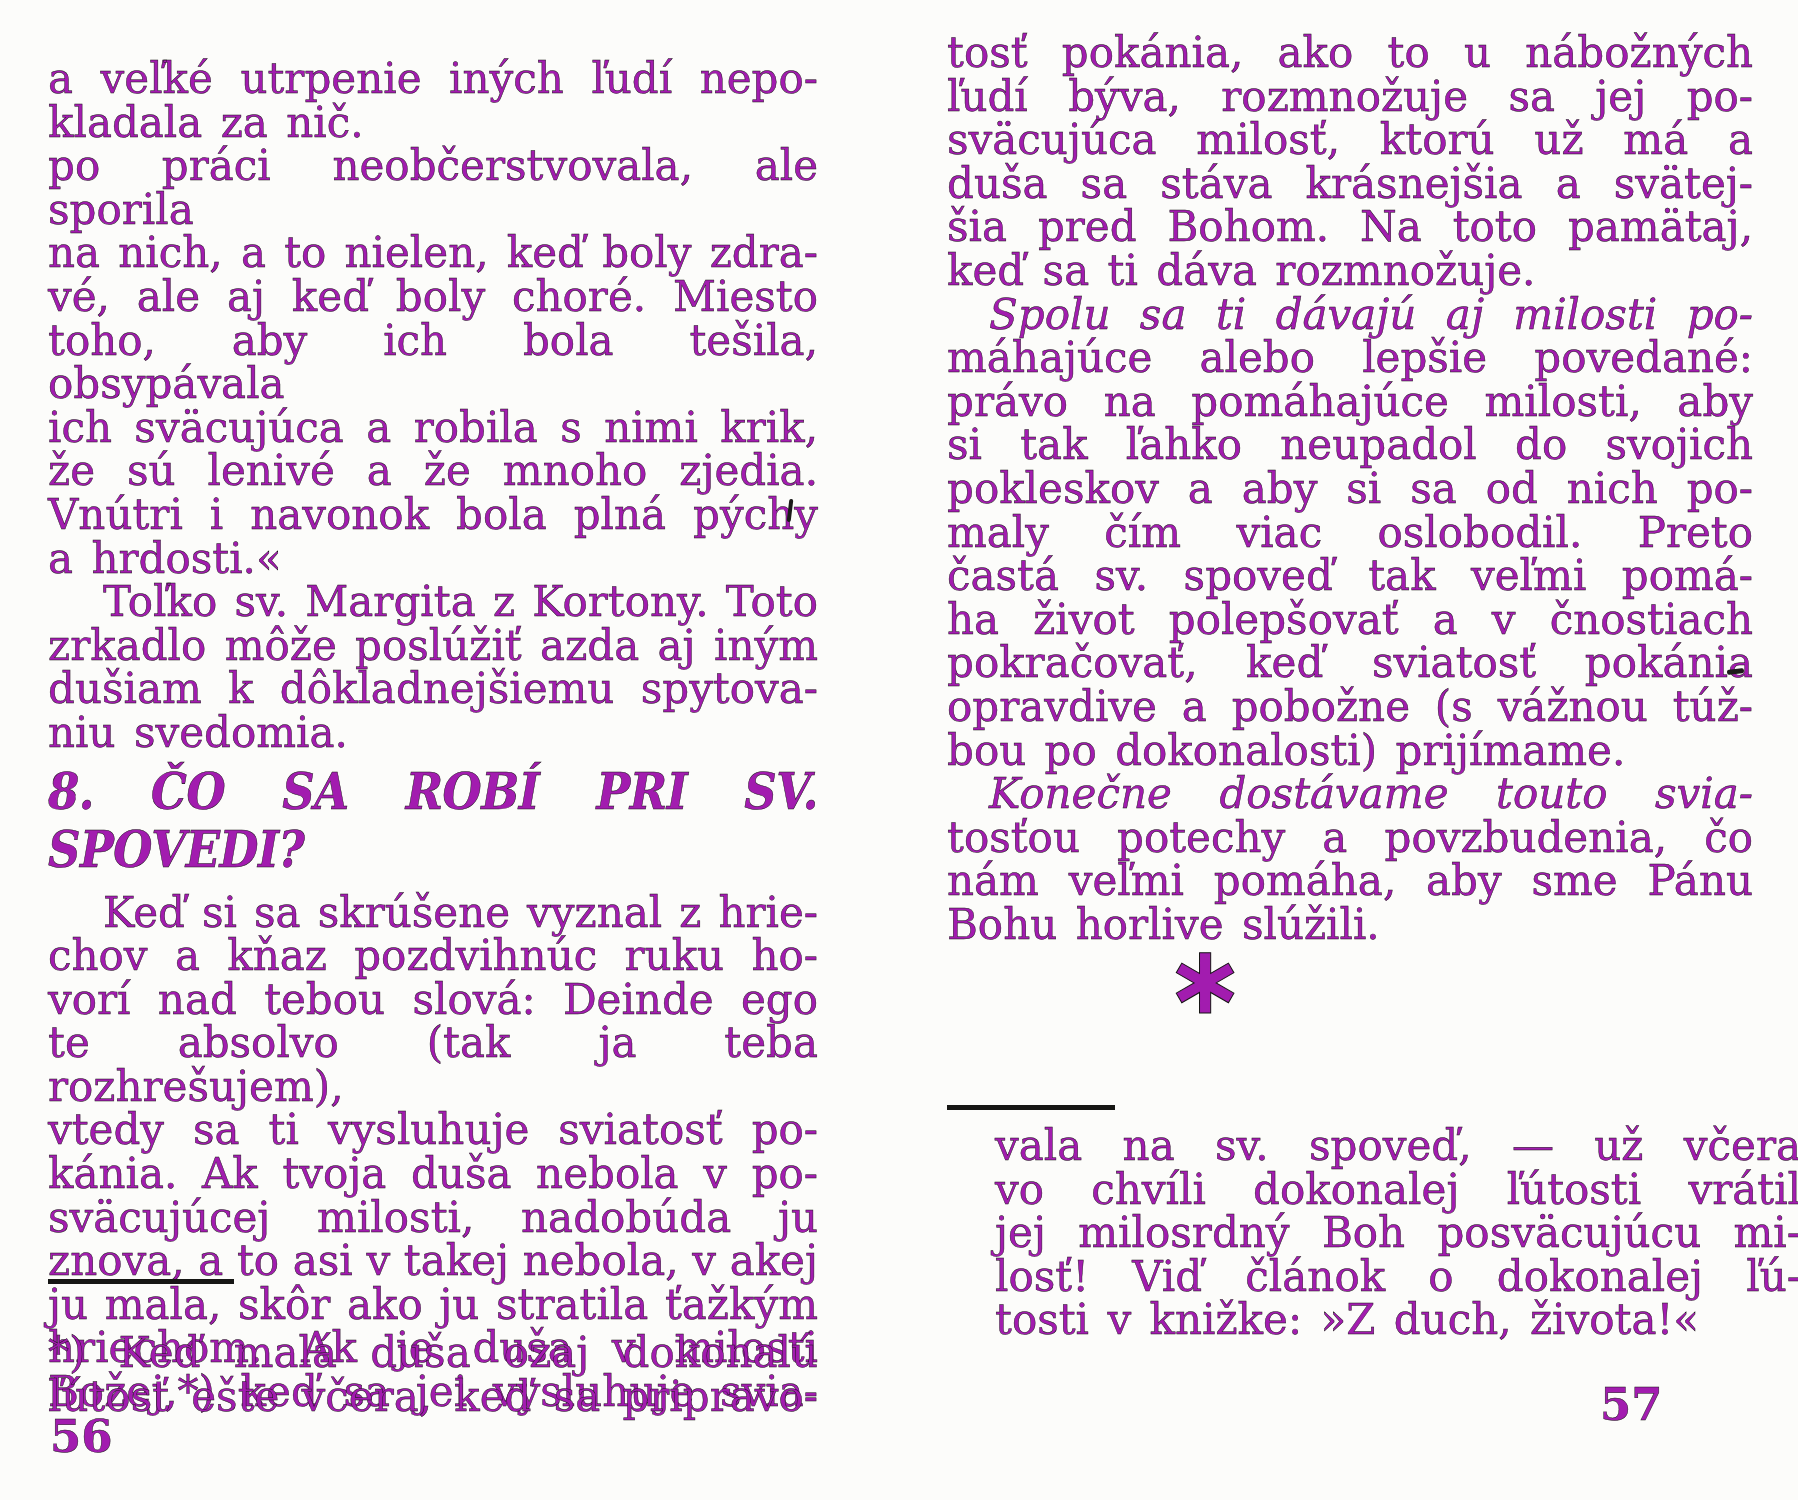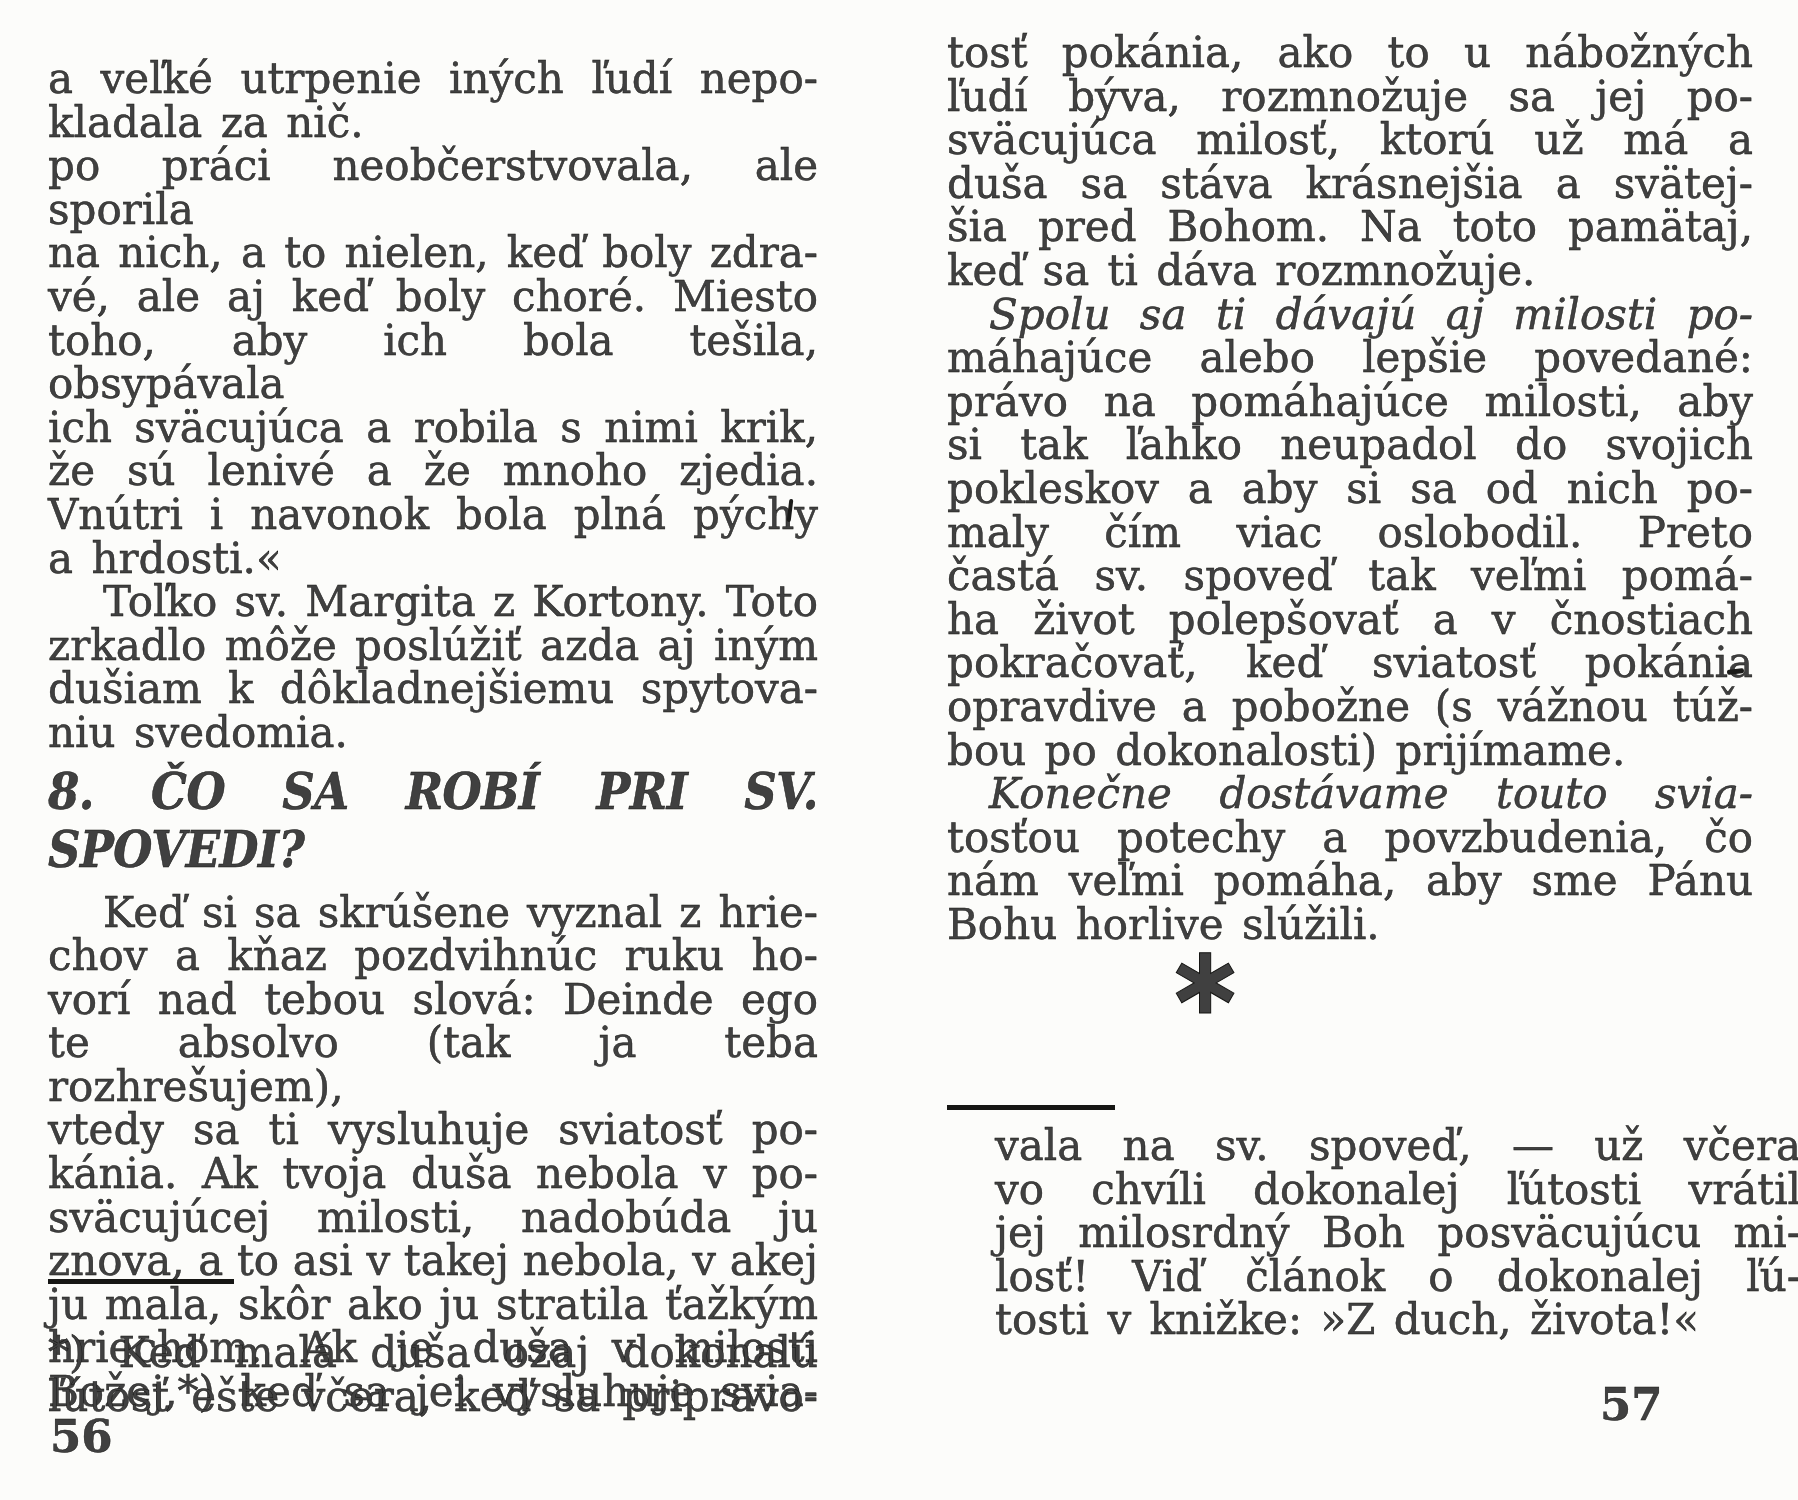--- a/index.html
+++ b/index.html
@@ -1,20 +1,20 @@
 <!DOCTYPE html>
 <html><head>
 <meta charset="utf-8">
 <style>
   html,body { margin:0; padding:0; background:#e8e8e4; }
   .page {
     position:relative;
     width:1798px; height:1500px;
     background:#fcfcfa;
-    color:#404040;
+    color:#a21caf;
     font-family:"DejaVu Serif","Liberation Serif",serif;
     -webkit-text-stroke:0.45px #141412;
     overflow:hidden;
   }
   .col { position:absolute; }
   .col-left  { left:48px;  top:57px; width:770px; }
   .col-right { left:947px; top:31px; width:806px; }
 
   .para, .heading { margin:0; }
   .line {

